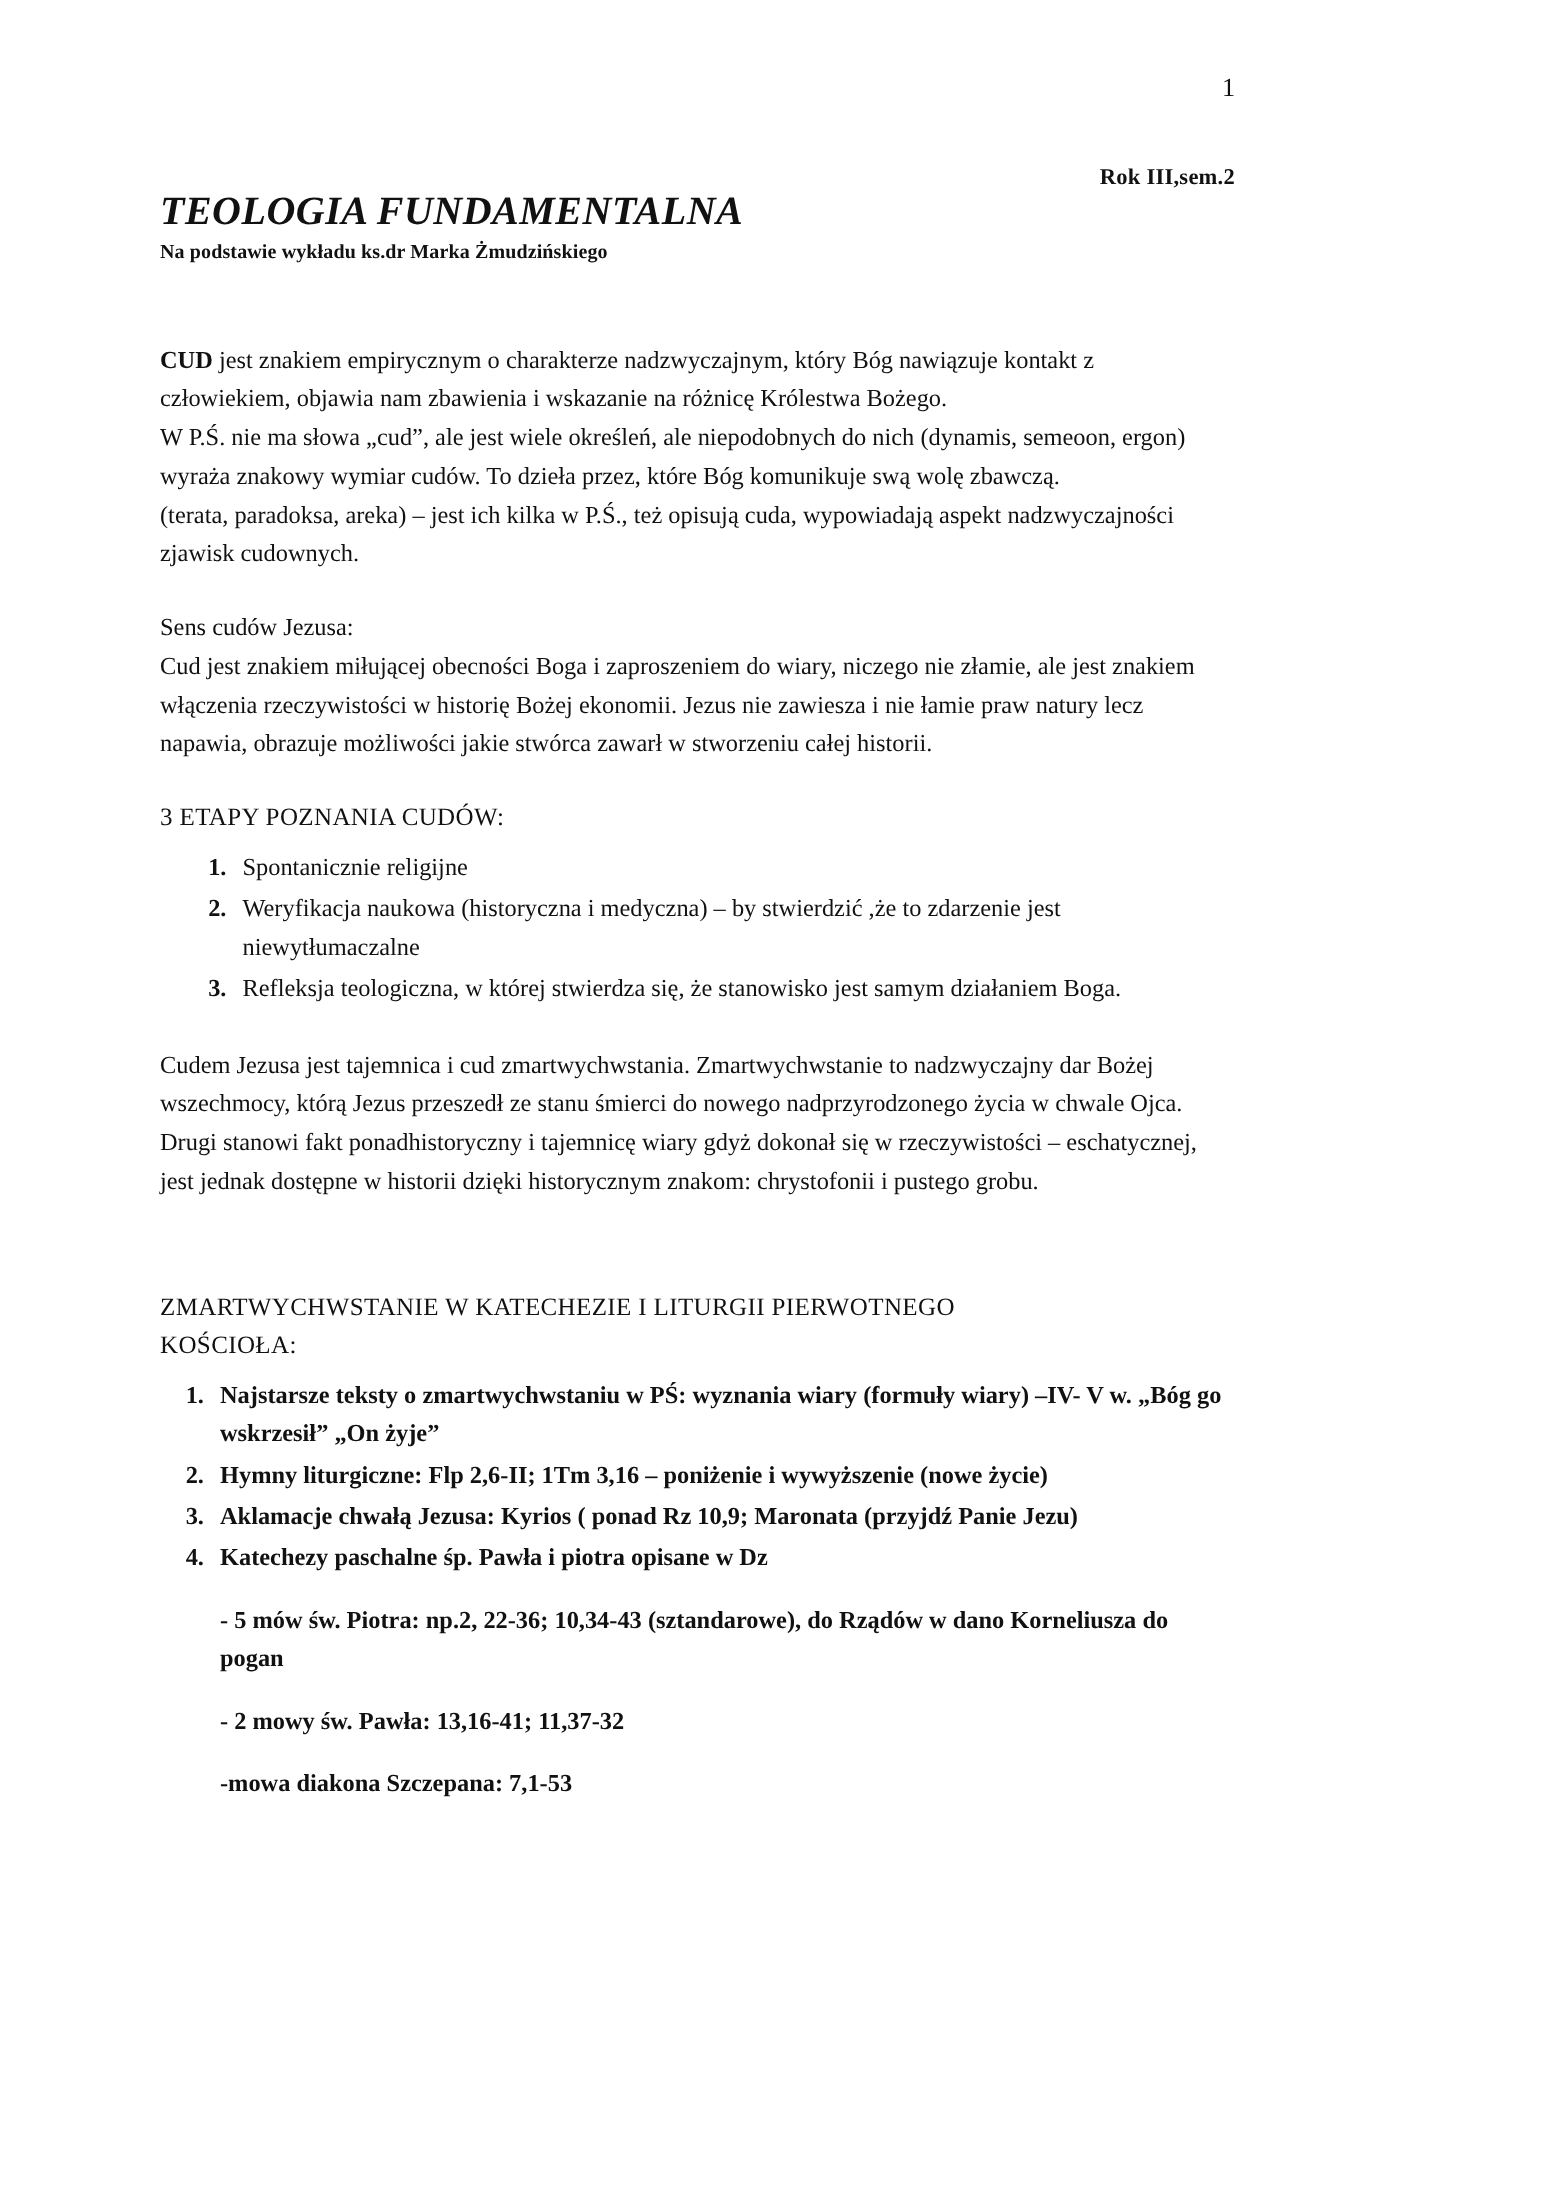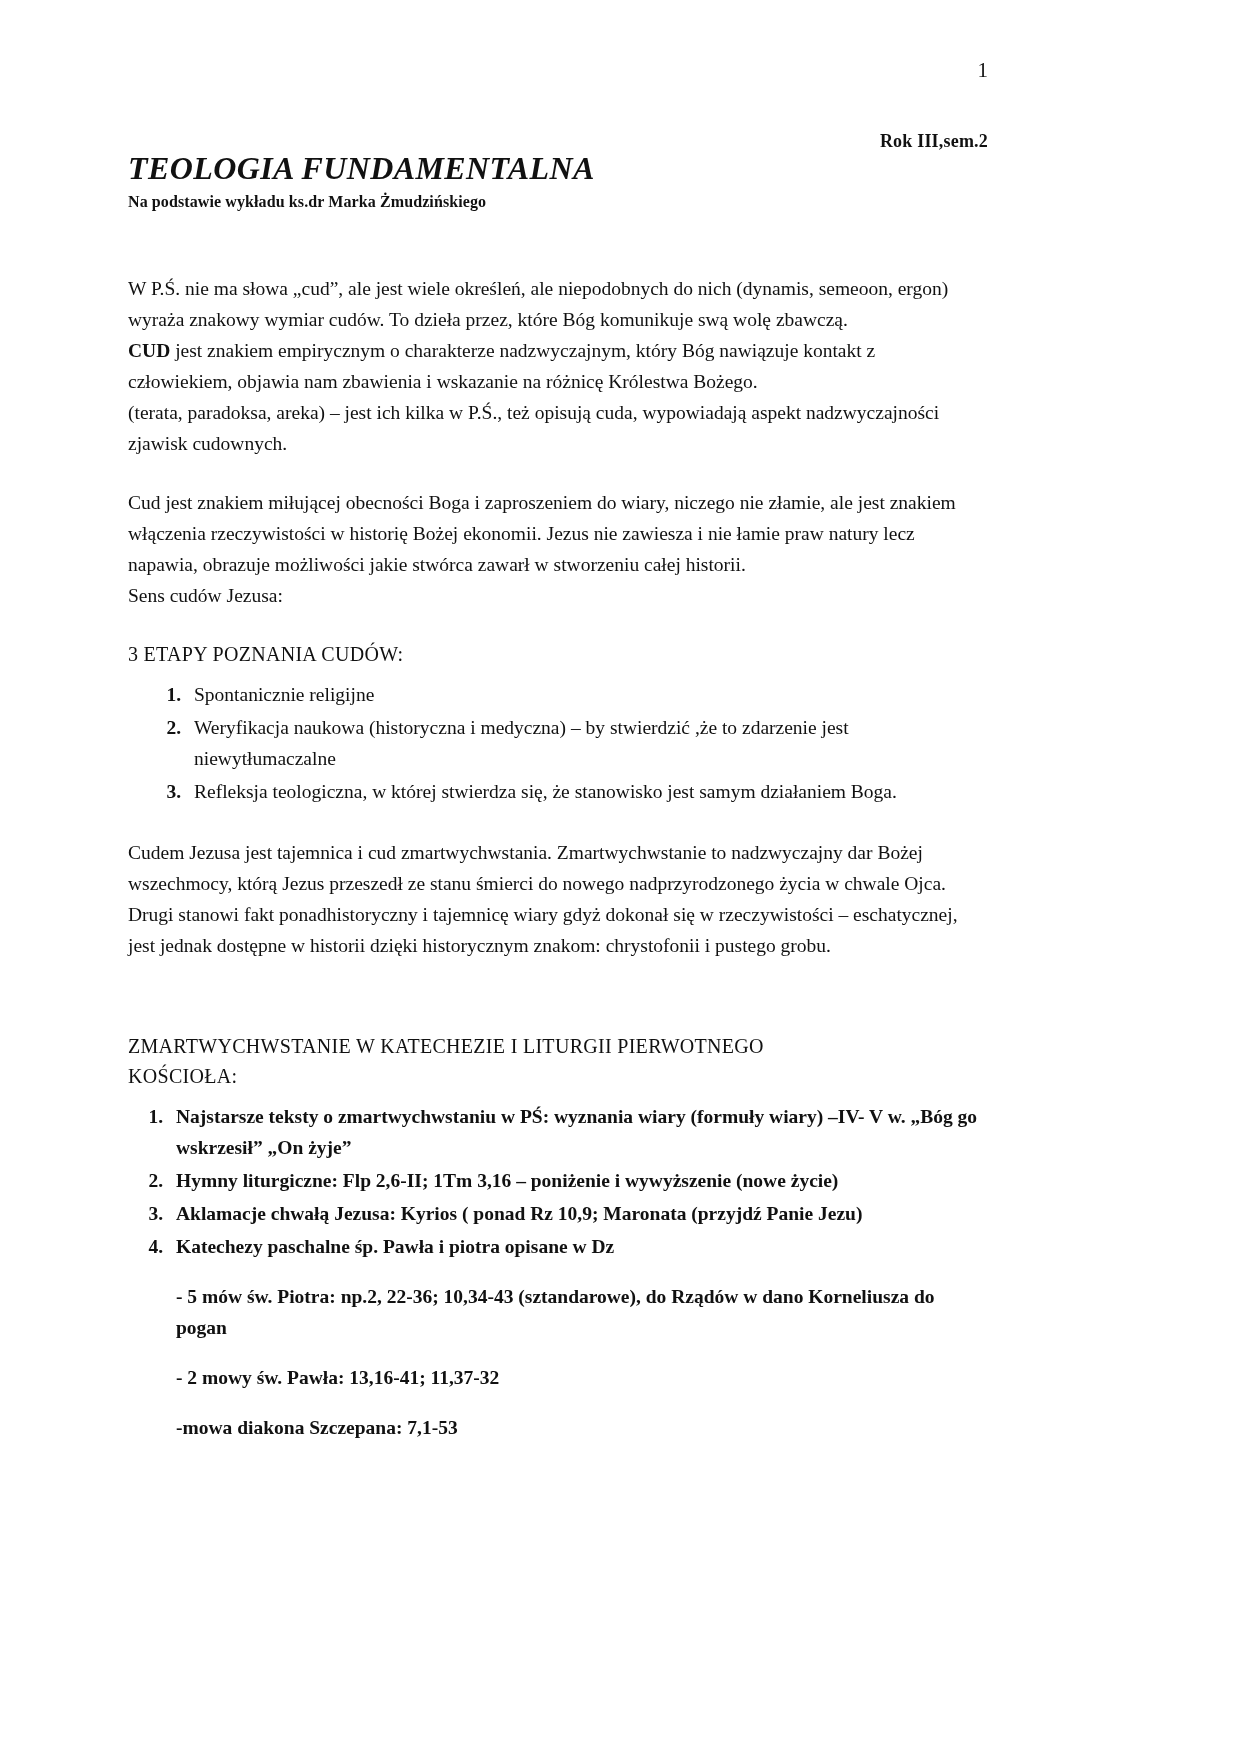--- a/index.html
+++ b/index.html
@@ -109,30 +109,30 @@
   <div class="course-line">Rok III,sem.2</div>
 
   <div class="content">
 
     <h1 class="doc-title">TEOLOGIA FUNDAMENTALNA</h1>
     <div class="doc-subtitle">Na podstawie wykładu ks.dr Marka Żmudzińskiego</div>
 
     <div class="gap-large"></div>
 
     <div class="body-block">
+      <p class="para"><span class="bold">CUD</span><span> jest znakiem empirycznym o charakterze nadzwyczajnym, który Bóg nawiązuje kontakt z człowiekiem, objawia nam zbawienia i wskazanie na różnicę Królestwa Bożego.</span></p>
       <p class="para">W P.Ś. nie ma słowa „cud”, ale jest wiele określeń, ale niepodobnych do nich (dynamis, semeoon, ergon) wyraża znakowy wymiar cudów. To dzieła przez, które Bóg komunikuje swą wolę zbawczą.</p>
-      <p class="para"><span class="bold">CUD</span><span> jest znakiem empirycznym o charakterze nadzwyczajnym, który Bóg nawiązuje kontakt z człowiekiem, objawia nam zbawienia i wskazanie na różnicę Królestwa Bożego.</span></p>
       <p class="para">(terata, paradoksa, areka) – jest ich kilka w P.Ś., też opisują cuda, wypowiadają aspekt nadzwyczajności zjawisk cudownych.</p>
     </div>
 
     <div class="gap-med"></div>
 
     <div class="body-block">
+      <p class="para">Sens cudów Jezusa:</p>
       <p class="para">Cud jest znakiem miłującej obecności Boga i zaproszeniem do wiary, niczego nie złamie, ale jest znakiem włączenia rzeczywistości w historię Bożej ekonomii. Jezus nie zawiesza i nie łamie praw natury lecz napawia, obrazuje możliwości jakie stwórca zawarł w stworzeniu całej historii.</p>
-      <p class="para">Sens cudów Jezusa:</p>
     </div>
 
     <div class="gap-med"></div>
 
     <div class="section-head">3 ETAPY POZNANIA CUDÓW:</div>
 
     <ol class="num-list">
       <li>Spontanicznie religijne</li>
       <li>Weryfikacja naukowa (historyczna i medyczna) – by stwierdzić ,że to zdarzenie jest niewytłumaczalne</li>
       <li>Refleksja teologiczna, w której stwierdza się, że stanowisko jest samym działaniem Boga.</li>

